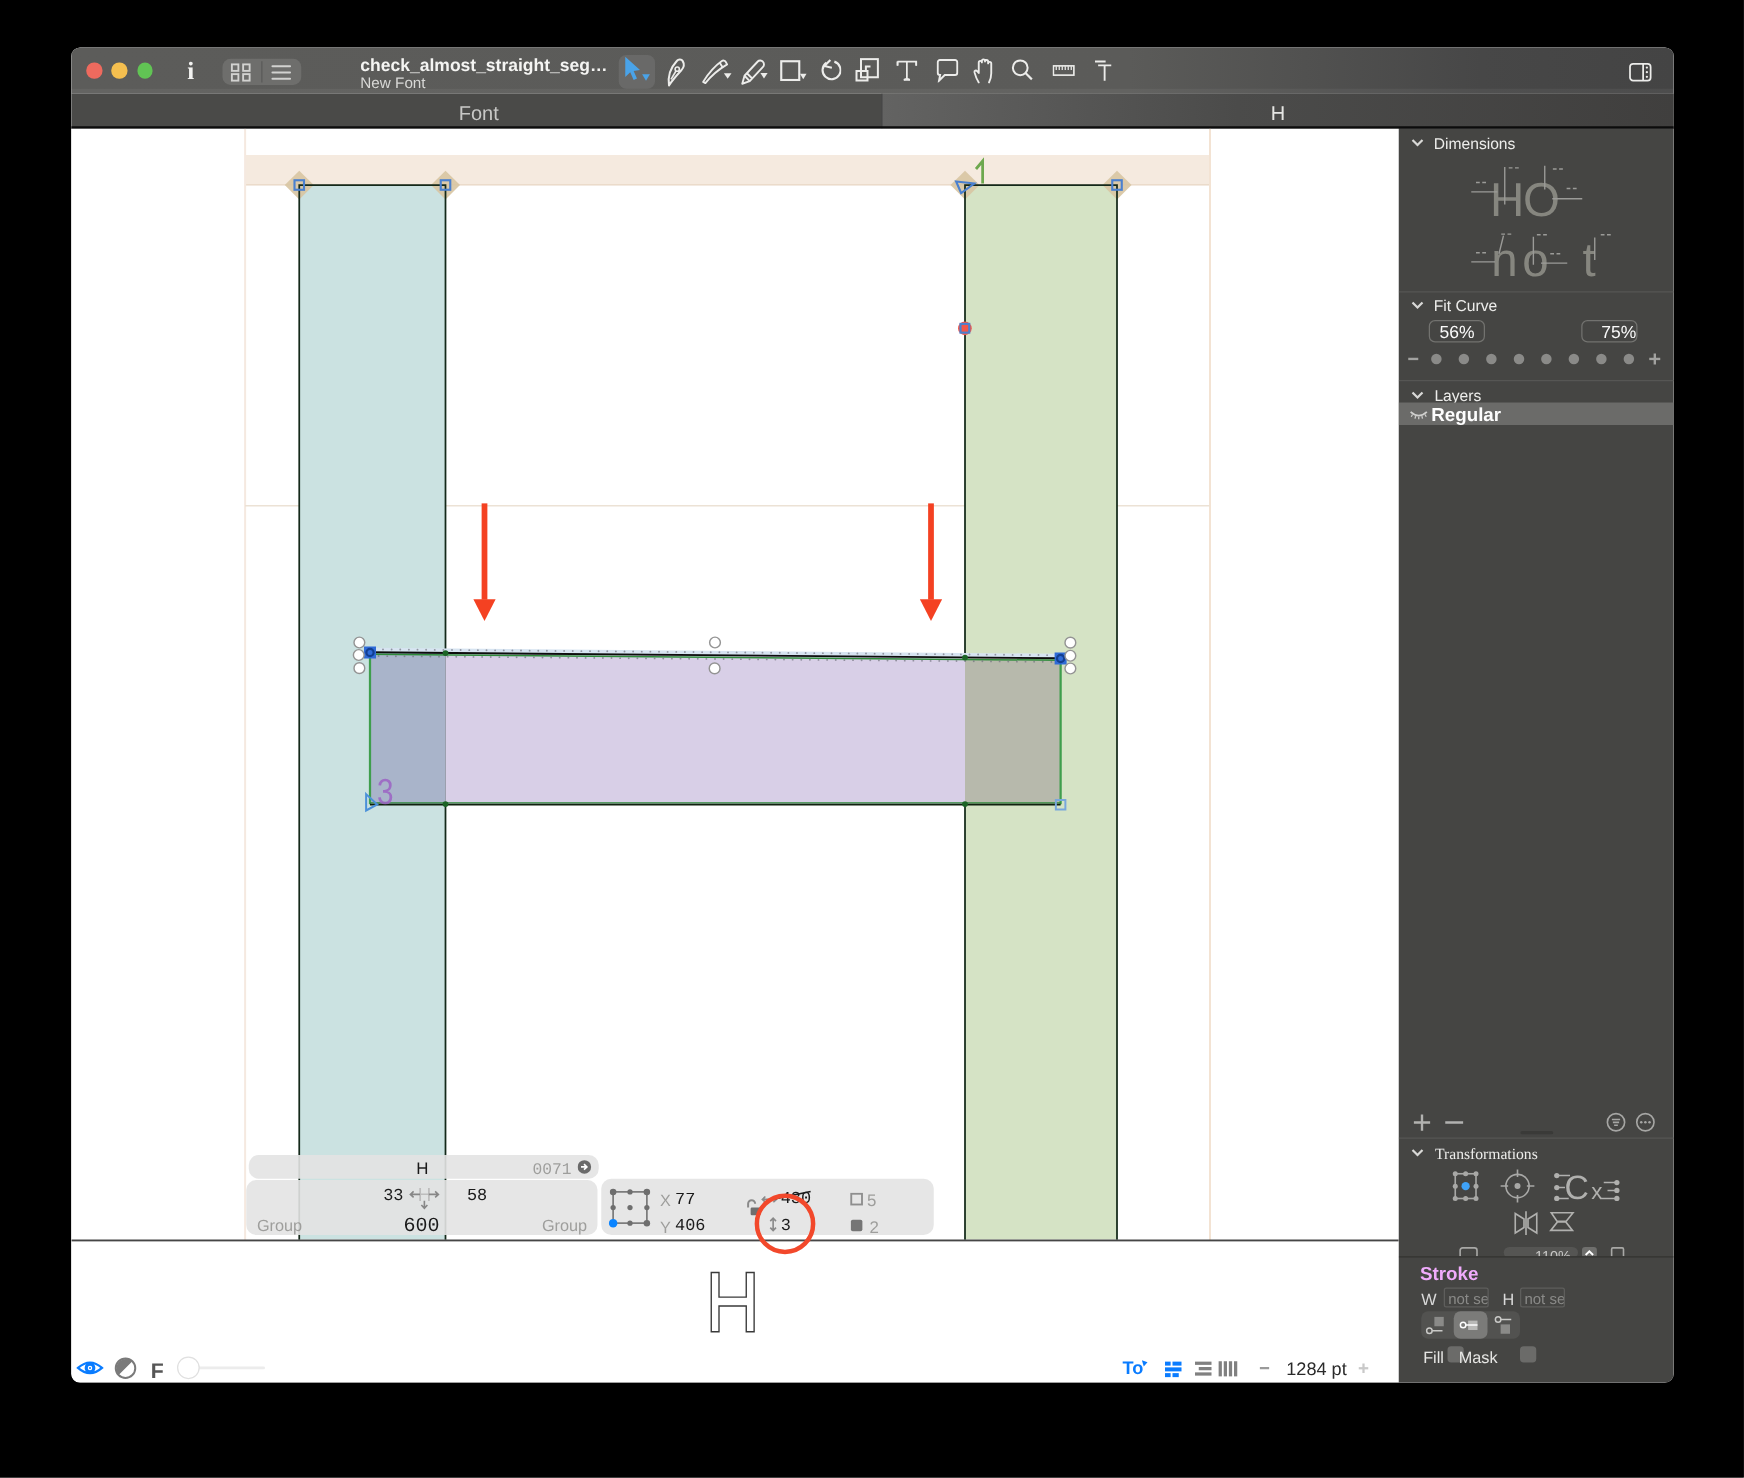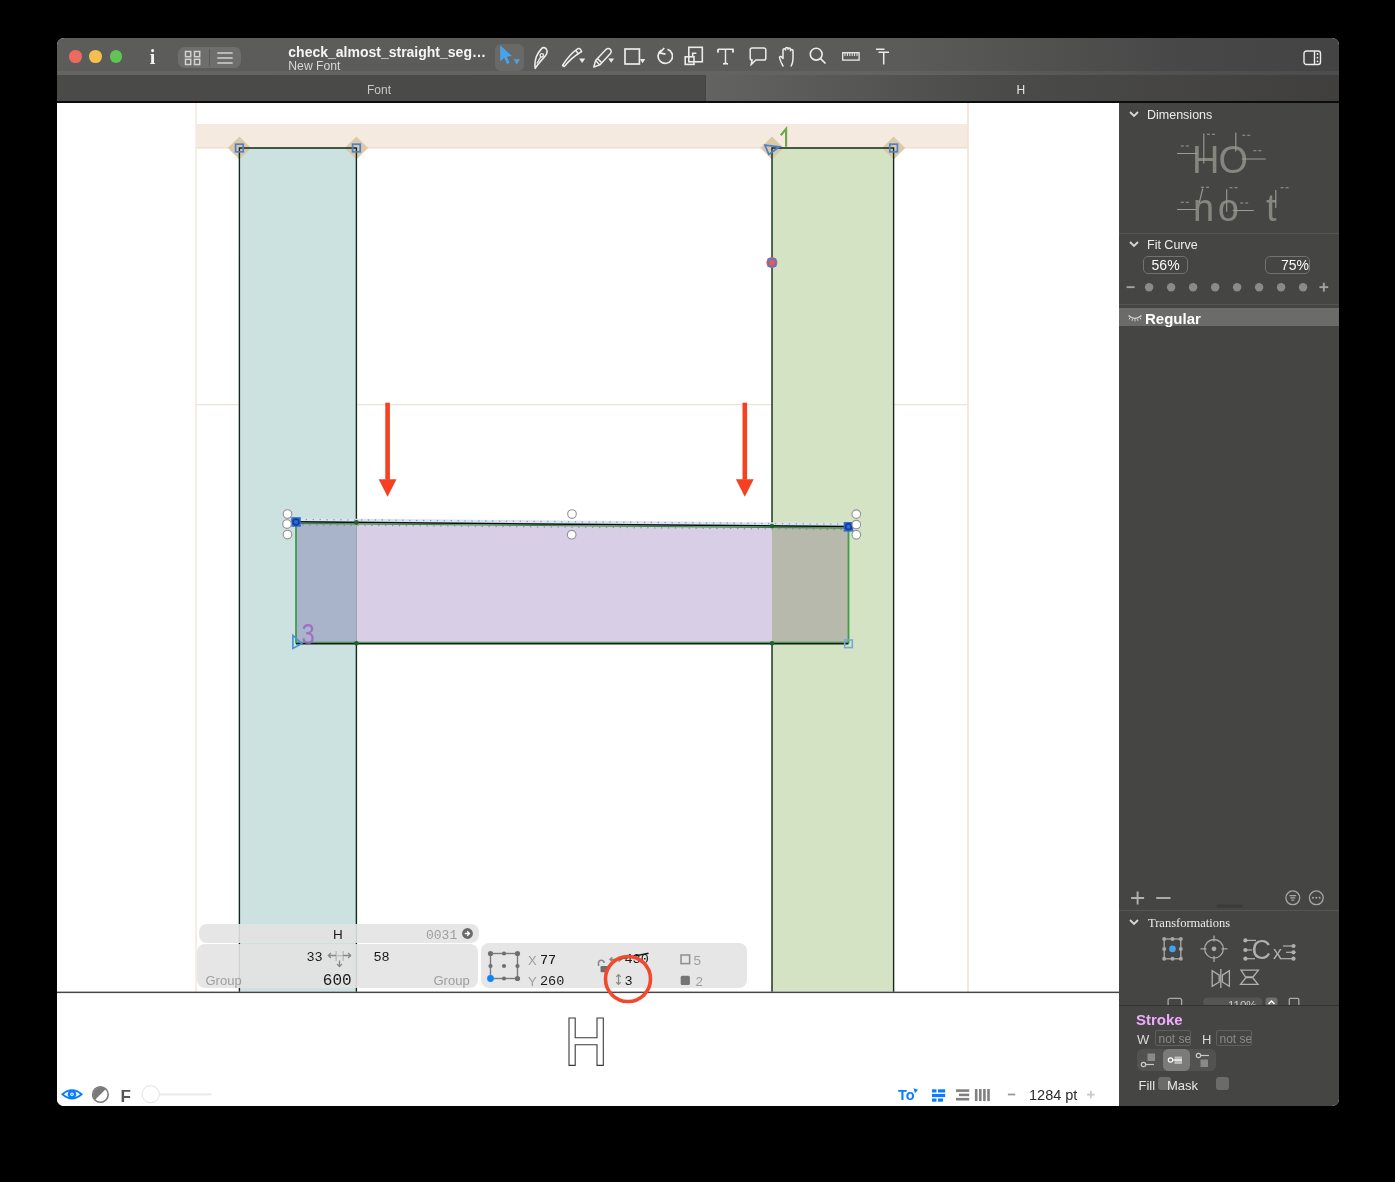--- a/index.html
+++ b/index.html
@@ -5,21 +5,21 @@
   html,body{margin:0;padding:0;background:#000;width:1395px;height:1182px;overflow:hidden;}
   *{box-sizing:border-box;font-family:"Liberation Sans",sans-serif;}
   #win{position:absolute;left:57px;top:38px;width:1282px;height:1068px;border-radius:7px;overflow:hidden;background:#fff;}
   .abs{position:absolute;}
   #toolbar{position:absolute;left:0;top:0;width:1282px;height:37.3px;background:linear-gradient(90deg,#5c5c5a 0%,#5b5b59 66%,#474747 88%,#444444 100%);}
   #toolbar::after{content:"";position:absolute;left:0;bottom:0;width:100%;height:4px;background:rgba(255,255,255,0.05);}
   .light{position:absolute;top:12.2px;width:12.6px;height:12.6px;border-radius:50%;}
   #tabbar{position:absolute;left:0;top:37.3px;width:1282px;height:27.7px;background:#4a4a48;}
   #tabbar::after{content:"";position:absolute;left:0;bottom:0;width:1282px;height:1.7px;background:#0c0c0c;}
   #tabH{position:absolute;left:648px;top:0;width:634px;height:27.7px;background:linear-gradient(90deg,#636362 0%,#4b4b4a 45%,#403f3e 100%);}
-  .tabtxt{position:absolute;top:6px;font-size:12px;color:#c8c8c6;}
+  .tabtxt{position:absolute;top:6px;font-size:16px;color:#c8c8c6;}
   #canvas{position:absolute;left:0;top:65px;width:1062px;height:1003px;background:#fff;}
   #panel{position:absolute;left:1062px;top:65px;width:220px;height:1003px;background:#454543;overflow:hidden;}
   .sep{position:absolute;left:0;width:220px;height:1px;background:#565654;}
   .hdr{position:absolute;color:#ededeb;font-size:12.5px;}
   .mono{font-family:"Liberation Mono",monospace;}
   .ibox{position:absolute;background:rgba(227,227,227,0.9);border-radius:8px;}
   .itxt{position:absolute;font-size:13px;color:#1a1a1a;white-space:nowrap;}
   .grey{color:#9e9e9c;}
 </style>
 </head>
@@ -428,21 +428,21 @@
             <rect x="1032.9" y="987.8" width="1.8" height="7.6"></rect>
           </g>
       </g>
     </svg>
     
     <div class="ibox" style="left:141.5px;top:820.5px;width:280.5px;height:19.5px;"></div>
     <div class="ibox" style="left:140.3px;top:841px;width:280.3px;height:43.5px;"></div>
     <div class="ibox" style="left:424.4px;top:840px;width:265.6px;height:44.5px;"></div>
     <div id="iboxtext">
       <div class="itxt" style="left:276px;top:824px;font-size:13.5px;">H</div>
-      <div class="itxt mono grey" style="left:369px;top:824.5px;font-size:13px;">0031</div>
+      <div class="itxt mono grey" style="left:369px;top:824.5px;font-size:13px;">0071</div>
       <svg class="abs" style="left:405px;top:824.5px;" width="12" height="12" viewBox="0 0 12 12">
           <circle cx="5.5" cy="5.5" r="5.4" fill="#6a6a6a"></circle>
           <path d="M2.8 5.5 h4.2 M5.2 3.3 l2.3 2.2 -2.3 2.2" stroke="#fff" stroke-width="1.3" fill="none"></path>
         </svg>
       <div class="itxt mono" style="left:249.5px;top:847px;font-size:13.5px;">33</div>
       <svg class="abs" style="left:269.5px;top:844px;" width="25" height="22" viewBox="0 0 25 22">
           <text x="7.2" y="14" font-size="15" fill="#bdbdbd" font-family="Liberation Sans">H</text>
           <g stroke="#878787" stroke-width="1.3" fill="none">
             <path d="M1.5 8.5 h7.5 M3.9 6.1 L1.3 8.5 L3.9 10.9 M16 8.5 h7.5 M21.1 6.1 L23.7 8.5 L21.1 10.9"></path>
             <path d="M12.5 13.5 v5.8 M10.1 17 L12.5 19.6 L14.9 17"></path>
@@ -462,21 +462,21 @@
             <circle cx="17" cy="16" r="2.1"></circle>
             <circle cx="30.5" cy="16" r="2.1"></circle>
             <circle cx="17" cy="28.5" r="2.1"></circle>
             <circle cx="30.5" cy="28.5" r="2.6"></circle>
           </g>
           <circle cx="3.5" cy="28.5" r="3.4" fill="#0a84ff"></circle>
         </svg>
       <div class="itxt grey" style="left:471px;top:849.5px;font-size:13px;">X</div>
       <div class="itxt mono" style="left:483px;top:849.5px;font-size:13.5px;">77</div>
       <div class="itxt grey" style="left:471px;top:871px;font-size:13px;">Y</div>
-      <div class="itxt mono" style="left:483px;top:871px;font-size:13.5px;">260</div>
+      <div class="itxt mono" style="left:483px;top:871px;font-size:13.5px;">406</div>
       <svg class="abs" style="left:539px;top:856px;" width="13" height="14" viewBox="0 0 13 14">
           <path d="M2.5 7 v-3 a2.8 2.8 0 0 1 5.6 0" fill="none" stroke="#8a8a8a" stroke-width="1.6"></path>
           <rect x="4.5" y="7" width="8" height="6.2" rx="1" fill="#6e6e6e"></rect>
         </svg>
       <svg class="abs" style="left:550.5px;top:851.5px;" width="15" height="9" viewBox="0 0 15 9">
           <g stroke="#8a8a8a" stroke-width="1.3" fill="none">
             <path d="M2 4.5 h11 M4.3 2.2 L1.9 4.5 L4.3 6.8 M10.7 2.2 L13.1 4.5 L10.7 6.8"></path>
           </g>
         </svg>
       <div class="itxt mono" style="left:567.5px;top:848.5px;font-size:13.5px;">430</div>
@@ -556,21 +556,21 @@
       <g fill="#a2a2a0">
           <rect x="200.4" y="8.2" width="8.8" height="1.9"></rect>
           <rect x="203.9" y="4.8" width="1.9" height="8.8"></rect>
         </g>
     </svg>
     <div class="sep" style="top:200.9px;"></div>
     <svg class="abs" style="left:10px;top:208.5px;" width="10" height="8" viewBox="0 0 10 8">
         <path d="M1 2 L5 6 L9 2" fill="none" stroke="#d8d8d6" stroke-width="1.8"></path>
       </svg>
     <div class="hdr" style="left:28.5px;top:206.5px;">Layers</div>
-    <div class="abs" style="left:0;top:205px;width:220px;height:18.4px;background:#6b6b69;">
+    <div class="abs" style="left:0;top:219px;width:220px;height:18.4px;background:#6b6b69;">
       <svg class="abs" style="left:8px;top:4.5px;" width="16" height="10" viewBox="0 0 16 10">
           <path d="M1.5 2.5 Q8 8.5 14.5 2.5" fill="none" stroke="#cfcfcd" stroke-width="1.4"></path>
           <g stroke="#cfcfcd" stroke-width="1">
             <line x1="3" y1="4.6" x2="2" y2="6.4"></line>
             <line x1="5.5" y1="5.9" x2="5" y2="7.9"></line>
             <line x1="8" y1="6.3" x2="8" y2="8.4"></line>
             <line x1="10.5" y1="5.9" x2="11" y2="7.9"></line>
             <line x1="13" y1="4.6" x2="14" y2="6.4"></line>
           </g>
         </svg>

